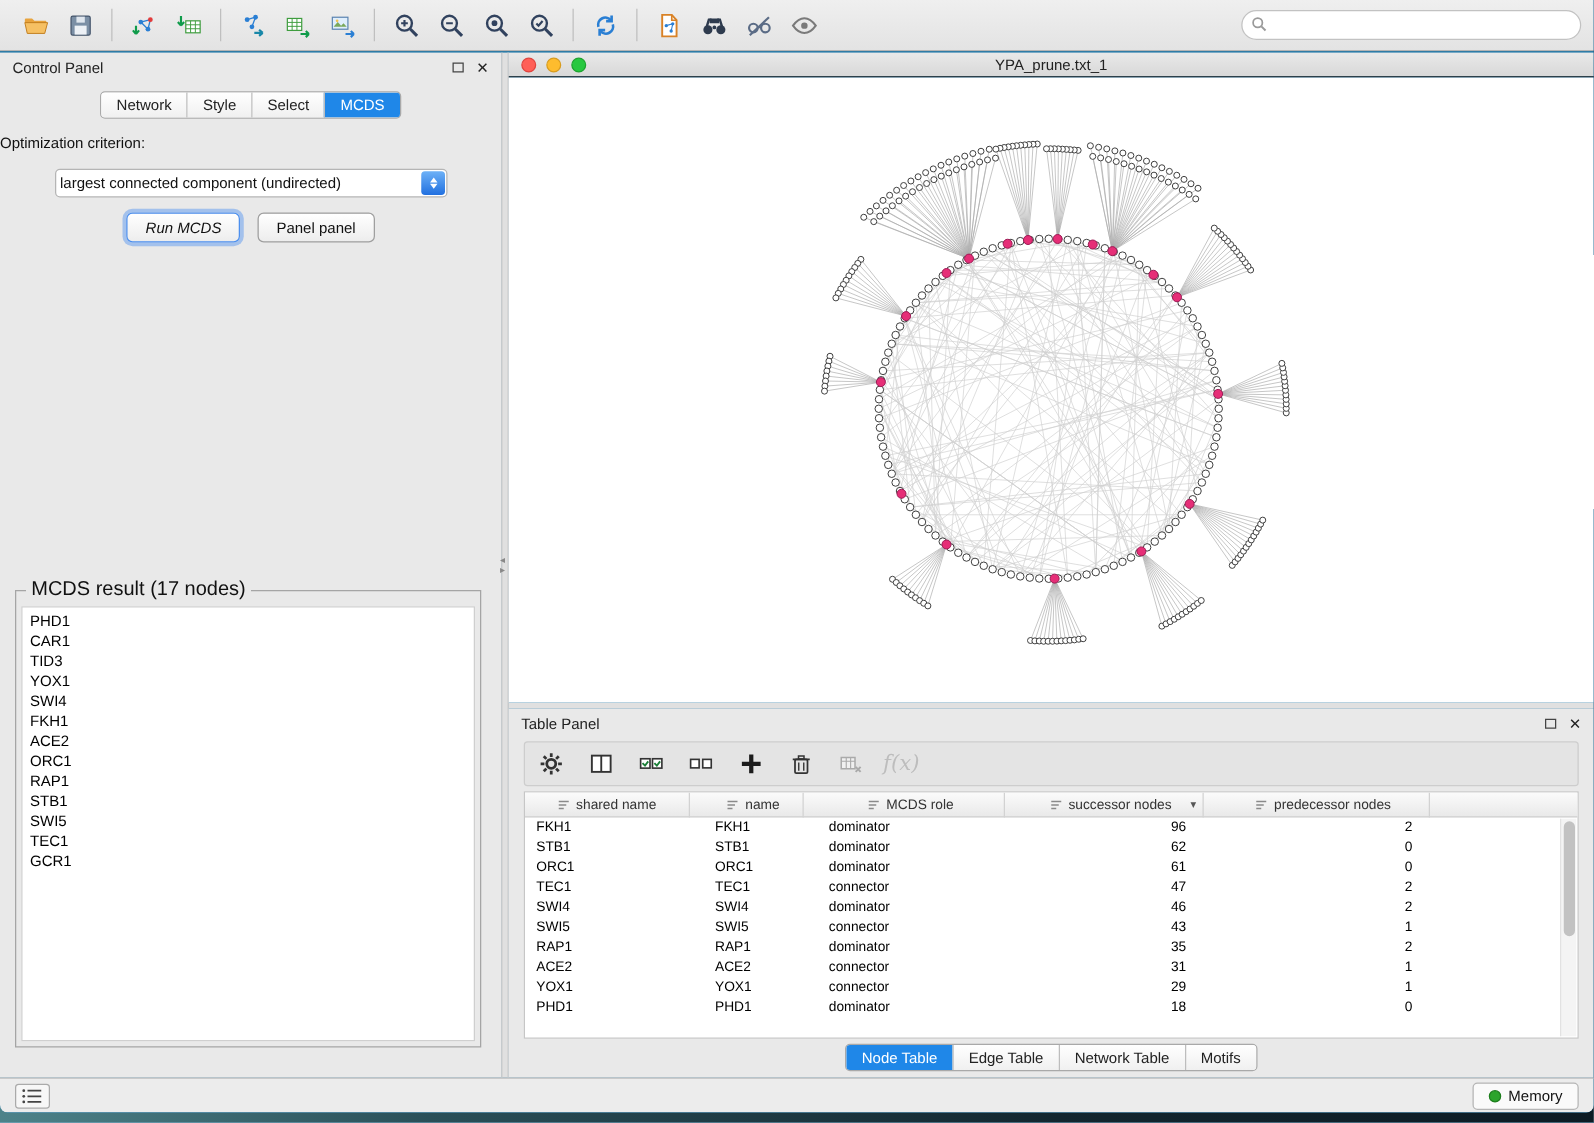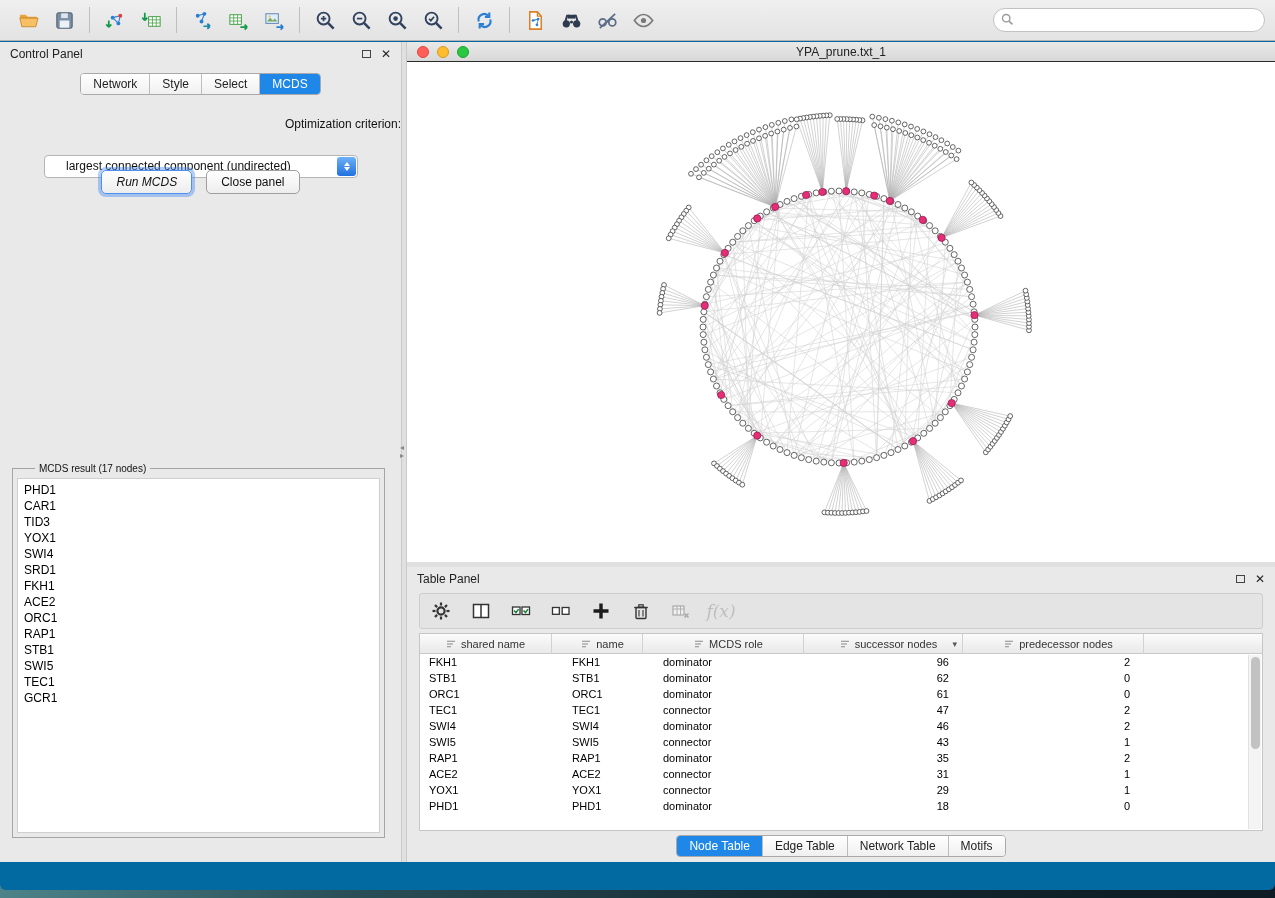--- a/index.html
+++ b/index.html
@@ -48,46 +48,46 @@
   .seg { display:inline-flex; border:1px solid #a9a9a9; border-radius:4px; overflow:hidden; background:#fff; }
   .seg .tab {
     padding:3px 12px; font-size:12px; color:#222;
     background:linear-gradient(#ffffff,#f0f0f0);
     border-left:1px solid #bdbdbd; white-space:nowrap;
   }
   .seg .tab:first-child { border-left:none; }
   .seg .tab.active { background:#1f87e8; color:#fff; }
   .cp-tabs-row { position:absolute; top:31px; left:0; right:0; text-align:center; }
   
-  .opt-label { position:absolute; top:75px; left:0; right:0; text-align:right; font-size:12px; color:#111; }
+  .opt-label { position:absolute; top:65px; left:0; right:0; text-align:left; font-size:12px; color:#111; }
   .criterion {
     position:absolute; top:93px; left:44px; width:314px; height:23px;
     background:#fff; border:1px solid #b5b5b5; border-radius:4px;
-    font-size:12px; color:#111; line-height:21px; padding-left:21px;margin-top:20px;
+    font-size:12px; color:#111; line-height:21px; padding-left:3px;
   }
   .criterion .stepper {
     position:absolute; right:1px; top:1px; width:19px; height:19px; border-radius:3px;
     background:linear-gradient(#6db1f7,#2170e0); display:flex; flex-direction:column;
     align-items:center; justify-content:center; gap:1px;
   }
   .criterion .stepper i { width:0; height:0; border-left:3.5px solid transparent; border-right:3.5px solid transparent; }
   .criterion .stepper i.up { border-bottom:4px solid #fff; }
   .criterion .stepper i.dn { border-top:4px solid #fff; }
   .cp-buttons { position:absolute; top:128px; left:0; right:0; display:flex; justify-content:center; gap:14px; }
   .btn {
     font-size:12px; color:#111; background:linear-gradient(#ffffff,#ededed);
     border:1px solid #9f9f9f; border-radius:5px; padding:4px 14px;
     font-family:"Liberation Sans",sans-serif;
   }
   .btn.focus-ring { border:1px solid #4d90ef; box-shadow:0 0 0 3px rgba(77,144,239,.45);font-style:italic; }
   .mcds-fieldset {
     position:absolute; top:421px; left:12px; right:16px; bottom:24px;
     border:1px solid #a5a5a5; padding:4px;
   }
-  .mcds-fieldset legend { font-size:10px; color:#111; padding:0 4px; margin-left:18px; }
+  .mcds-fieldset legend { font-size:16px; color:#111; padding:0 4px; margin-left:4px; }
   .mcds-list {
     width:100%; height:100%; background:#fff; border:1px solid #cfcfcf;
     overflow:hidden; padding:3px 6px; font-size:12px; color:#000; line-height:16px;
   }
   
   .network-frame { height:520px; position:relative; }
   .net-titlebar {
     height:20px; background:linear-gradient(#e9e9e9,#d8d8d8);
     border-bottom:1px solid #2a2a2a;
     display:flex; align-items:center; position:relative;
@@ -304,31 +304,30 @@
       <div class="opt-label">Optimization criterion:</div>
       <div class="criterion">
         <span>largest connected component (undirected)</span>
         <span class="stepper">
             <i class="up"></i>
             <i class="dn"></i>
           </span>
       </div>
       <div class="cp-buttons">
         <button class="btn focus-ring">Run MCDS</button>
-        <button class="btn">Close panel</button>
+        <button class="btn">Panel panel</button>
       </div>
       <fieldset class="mcds-fieldset">
         <legend>MCDS result (17 nodes)</legend>
         <div class="mcds-list" id="mcds-list">
             <div>PHD1</div>
             <div>CAR1</div>
             <div>TID3</div>
             <div>YOX1</div>
             <div>SWI4</div>
-            <div>SRD1</div>
             <div>FKH1</div>
             <div>ACE2</div>
             <div>ORC1</div>
             <div>RAP1</div>
             <div>STB1</div>
             <div>SWI5</div>
             <div>TEC1</div>
             <div>GCR1</div>
           </div>
       </fieldset>
@@ -1219,14 +1218,34 @@
               <div class="tab active">Node Table</div>
               <div class="tab">Edge Table</div>
               <div class="tab">Network Table</div>
               <div class="tab">Motifs</div>
             </div>
         </div>
       </div>
     </div>
   </div>
 
+  <div class="statusbar">
+    <div class="menu-btn">
+      <svg width="18" height="14" viewBox="0 0 18 14">
+          <g stroke="#444" stroke-width="1.4">
+            <line x1="5" y1="2.5" x2="16" y2="2.5"></line>
+            <line x1="5" y1="7" x2="16" y2="7"></line>
+            <line x1="5" y1="11.5" x2="16" y2="11.5"></line>
+          </g>
+          <g fill="#444">
+            <circle cx="2" cy="2.5" r="1.1"></circle>
+            <circle cx="2" cy="7" r="1.1"></circle>
+            <circle cx="2" cy="11.5" r="1.1"></circle>
+          </g>
+        </svg>
+    </div>
+    <div class="memory-btn">
+      <span class="mem-dot"></span>
+      <span>Memory</span>
+    </div>
+  </div>
 
 </div>
 
 </body></html>

